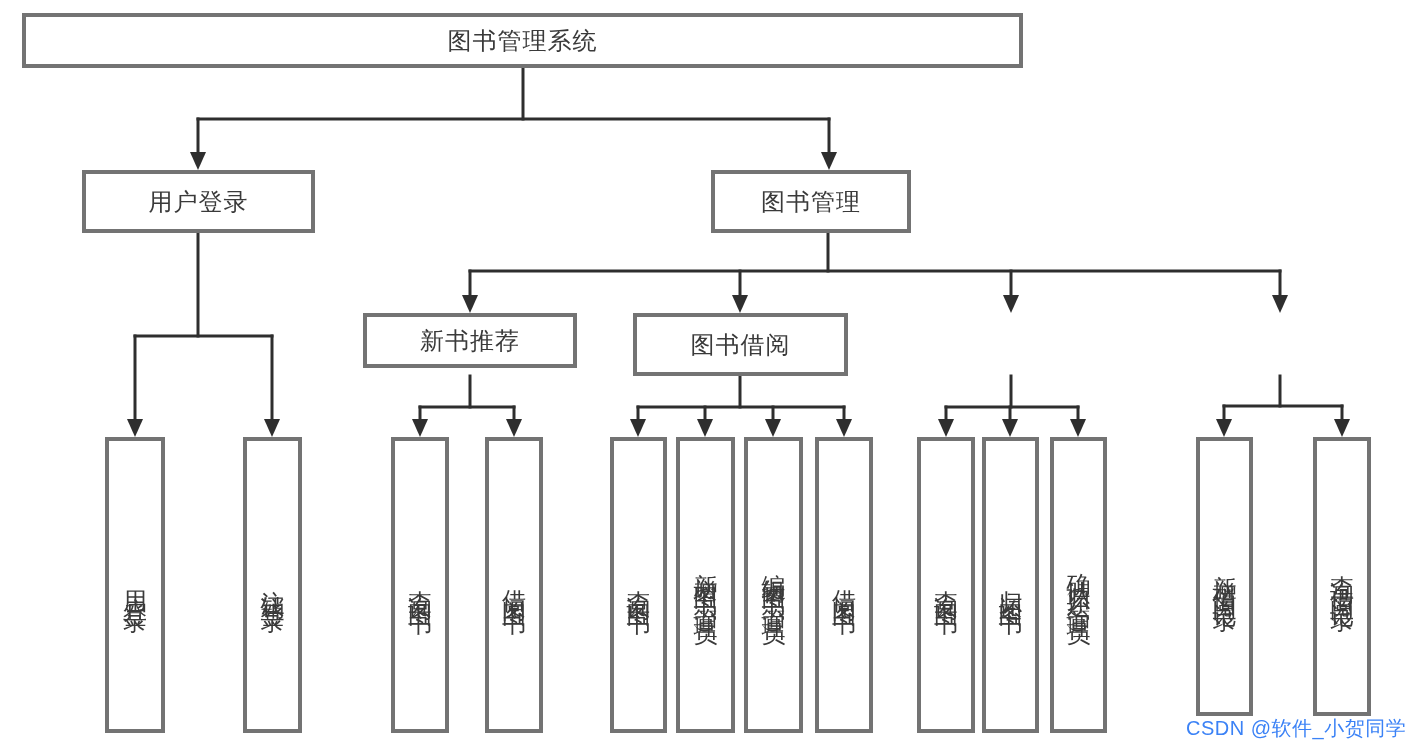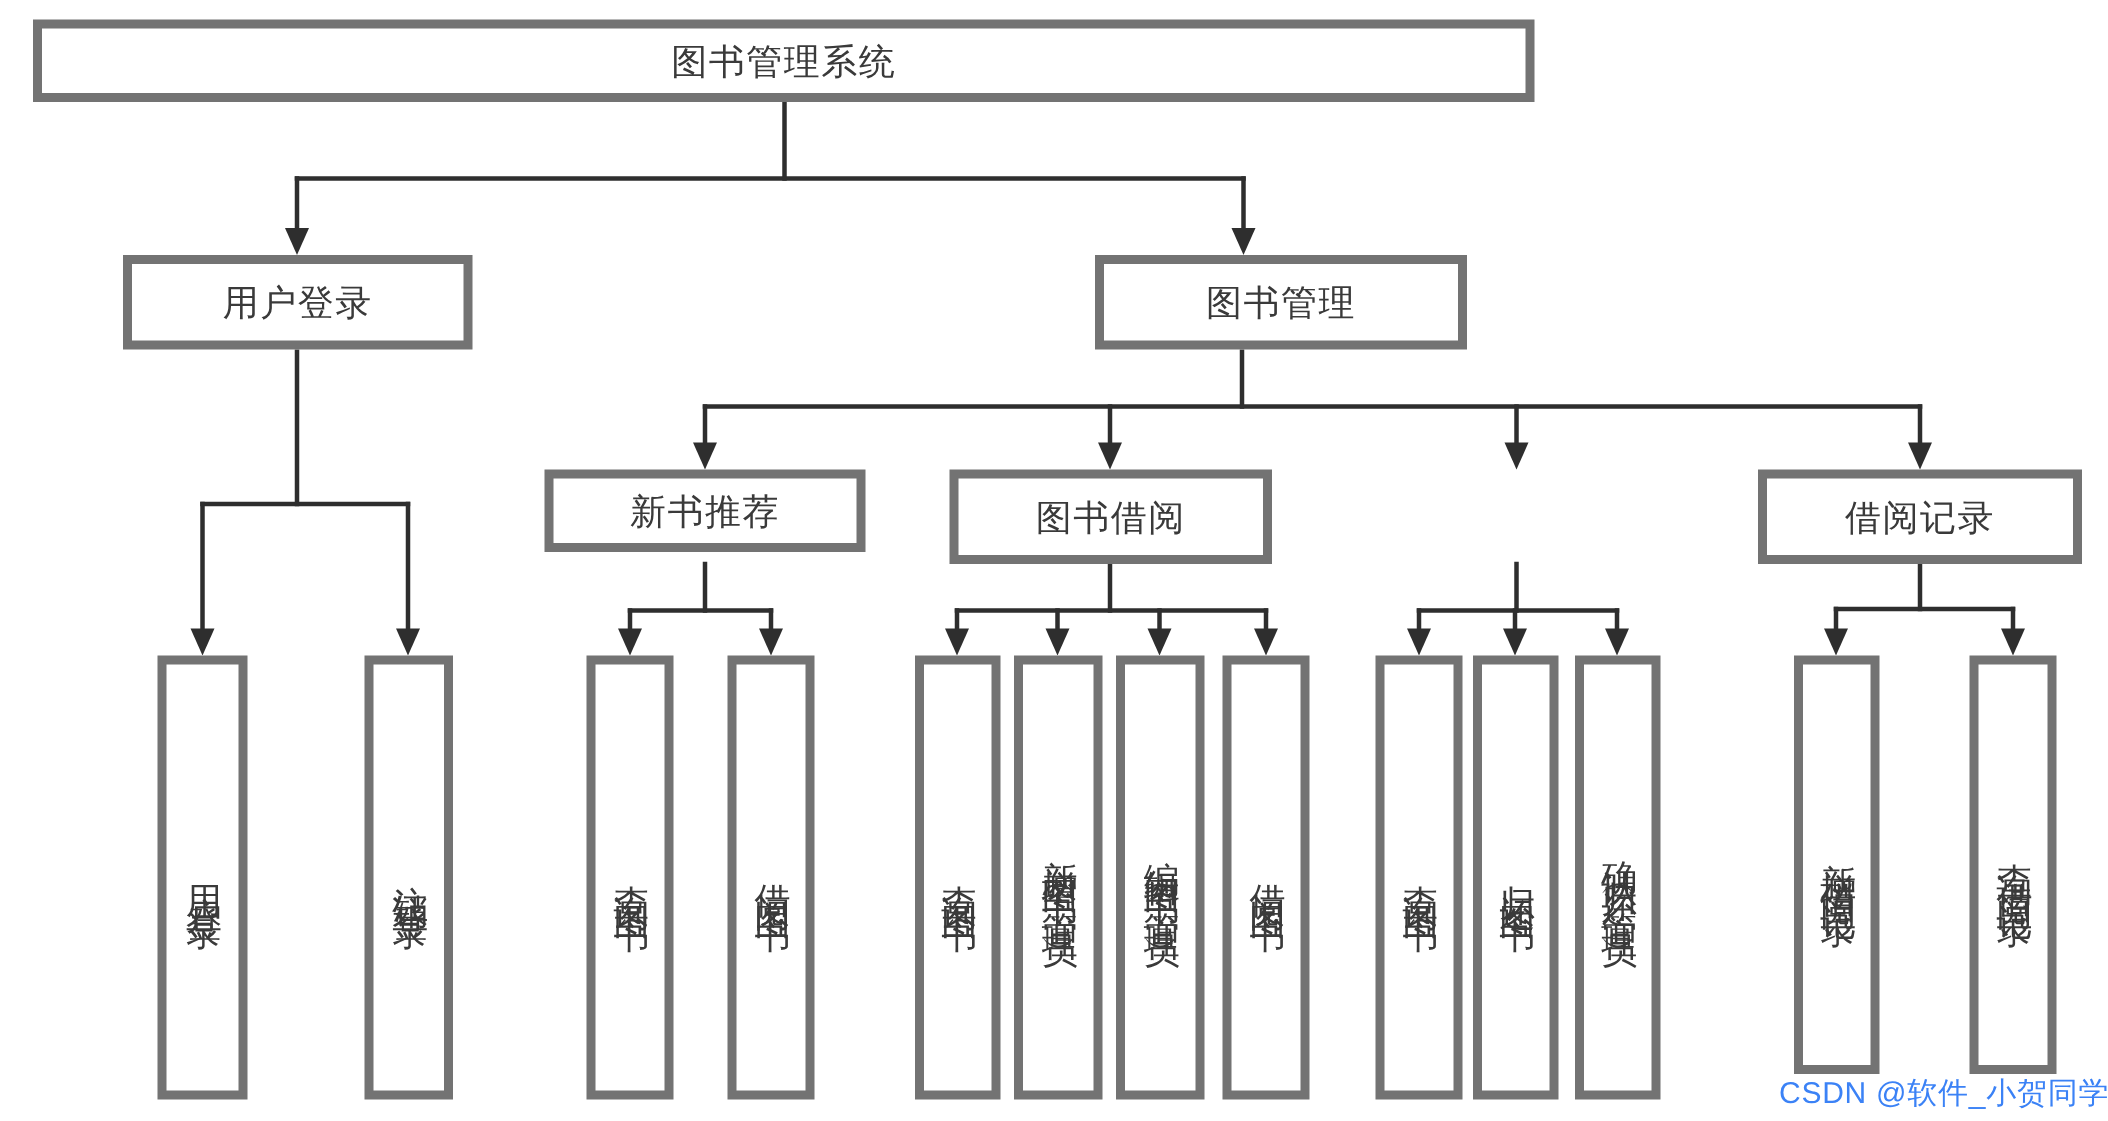--- a/index.html
+++ b/index.html
@@ -6,21 +6,21 @@
   .stage{
     position:relative;
     width:1405px;height:747px;
     background:#ffffff;
     font-family:"Liberation Sans",sans-serif;
     overflow:hidden;
   }
   .node{
     position:absolute;
     box-sizing:border-box;
-    border:6px solid #737373;
+    border:4px solid #737373;
     background:#ffffff;
     color:#3a3a3a;
     display:flex;
     align-items:center;
     justify-content:center;
   }
   .h-node{
     font-size:24px;
     letter-spacing:1px;
     white-space:nowrap;
@@ -120,25 +120,24 @@
     <line x1="1224" y1="406" x2="1342" y2="406"></line>
     <line x1="1224" y1="406" x2="1224" y2="420"></line>
     <polygon points="1216,419 1232,419 1224,437"></polygon>
     <line x1="1342" y1="406" x2="1342" y2="420"></line>
     <polygon points="1334,419 1350,419 1342,437"></polygon>
   </svg>
 
   <div class="node h-node" style="left:22px;top:13px;width:1001px;height:55px;">图书管理系统</div>
 
   <div class="node h-node" style="left:82px;top:170px;width:233px;height:63px;">用户登录</div>
-  <div class="node h-node" style="left:711px;top:170px;width:248px;height:63px;margin-left:19px;">图书管理</div>
+  <div class="node h-node" style="left:711px;top:170px;width:200px;height:63px;">图书管理</div>
 
   <div class="node h-node" style="left:363px;top:313px;width:214px;height:55px;">新书推荐</div>
   <div class="node h-node" style="left:633px;top:313px;width:215px;height:63px;">图书借阅</div>
-  <div class="node h-node" style="left:1172px;top:313px;width:216px;height:63px;">借阅记录</div>
 
   <div class="node v-node" style="left:105px;top:437px;width:60px;height:296px;">用户登录</div>
   <div class="node v-node" style="left:243px;top:437px;width:59px;height:296px;">注销登录</div>
 
   <div class="node v-node" style="left:391px;top:437px;width:58px;height:296px;">查询图书</div>
   <div class="node v-node" style="left:485px;top:437px;width:58px;height:296px;">借阅图书</div>
 
   <div class="node v-node" style="left:610px;top:437px;width:57px;height:296px;">查询图书</div>
   <div class="node v-node" style="left:676px;top:437px;width:59px;height:296px;">新增图书（管理员）</div>
   <div class="node v-node" style="left:744px;top:437px;width:59px;height:296px;">编辑图书（管理员）</div>

